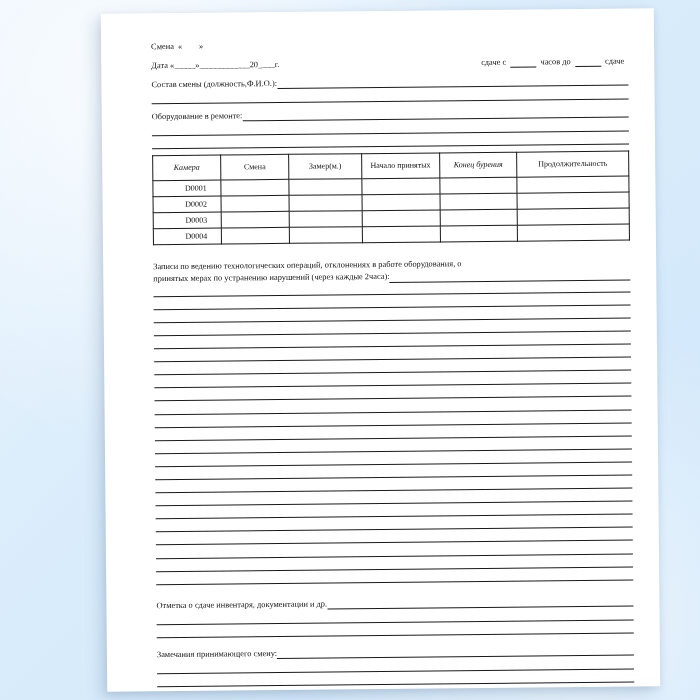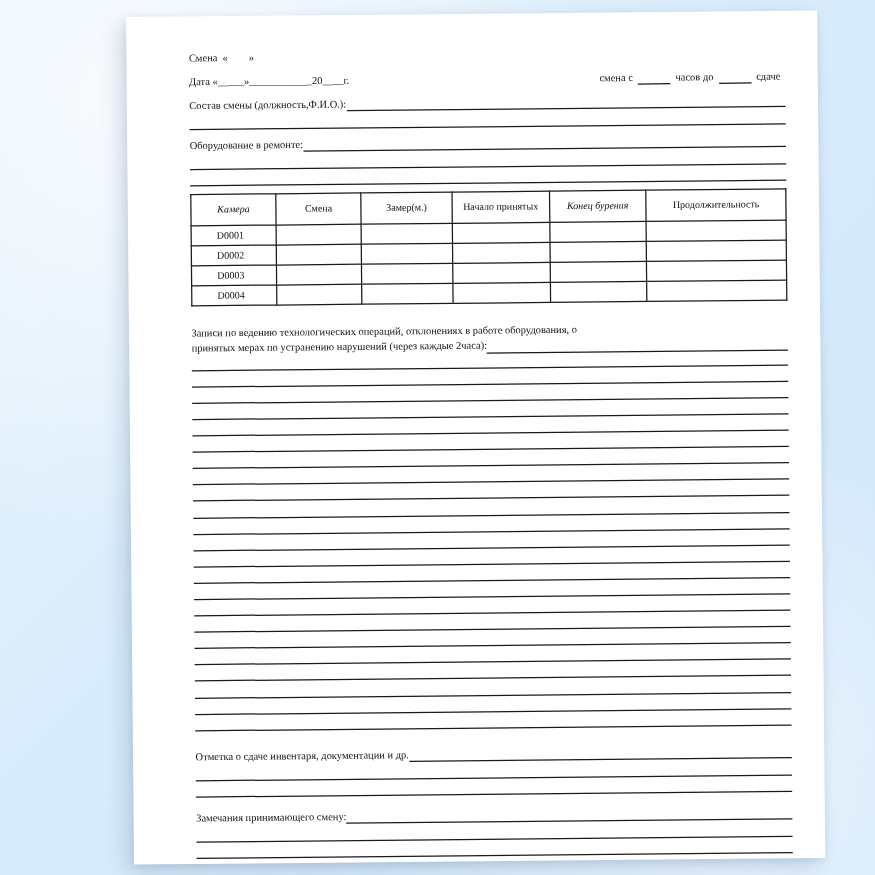--- a/index.html
+++ b/index.html
@@ -119,21 +119,21 @@
     text-align: center;
     height: 15px;
     padding: 0 2px;
     line-height: 1.05;
   }
   table.drill th {
     vertical-align: middle;
     height: 24px;
   }
   table.drill td.cam {
-    text-align: left;
+    text-align: center;
     padding-left: 20px;
   }
   .col1 { width: 13%; font-style: italic; }
   .col2 { width: 13%; }
   .col3 { width: 14%; }
   .col4 { width: 15%; }
   .col5 { width: 15%; font-style: italic; }
   .col6 { width: 22%; }
 
   .para {
@@ -159,21 +159,21 @@
 
       <div class="row">
         <span class="lbl">Смена  «        »</span>
       </div>
 
       <div class="block-gap-s"></div>
 
       <div class="row-shift">
         <span class="lbl">Дата «_____»____________20____г.</span>
         <span class="shift-right">
-          <span>смена с </span>
+          <span>сдаче с </span>
           <span class="u-blank"></span>
           <span> часов до </span>
           <span class="u-blank"></span>
           <span> сдаче</span>
         </span>
       </div>
 
       <div class="block-gap-s"></div>
 
       <div class="row">

